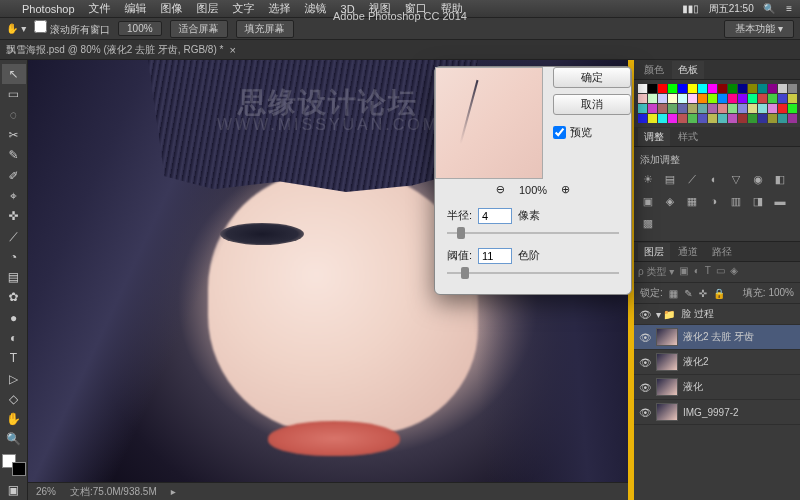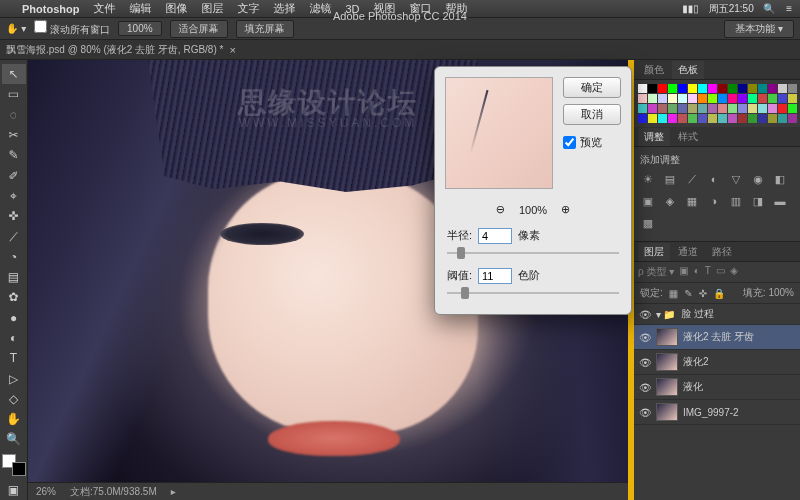--- a/index.html
+++ b/index.html
@@ -24,21 +24,21 @@
 .photo{position:absolute;inset:0;background:radial-gradient(ellipse 60% 70% at 55% 55%,#f4d8d0 0%,#e8c4ba 25%,#3a3548 50%,#1a1628 75%,#0d0a18 100%)}
 .hair{position:absolute;inset:0;background:linear-gradient(115deg,#1a1830 0%,#2a2845 15%,#3a3858 25%,transparent 35%),linear-gradient(-95deg,#1a1830 0%,#2a2845 12%,transparent 28%),linear-gradient(180deg,#2a2845 0%,#3a3858 12%,transparent 22%)}
 .bangs{position:absolute;top:0;left:20%;right:25%;height:30%;background:repeating-linear-gradient(100deg,#1a1830 0px,#2a2845 2px,#3a3858 4px,#2a2845 6px);clip-path:polygon(0 0,100% 0,95% 85%,80% 95%,60% 100%,40% 92%,20% 98%,5% 88%)}
 .face{position:absolute;top:25%;left:30%;width:45%;height:60%;background:radial-gradient(ellipse at 40% 40%,#f8e4dc 0%,#f0d4c8 40%,#e4c0b4 80%);border-radius:45% 50% 40% 45%;filter:blur(1px)}
 .eye{position:absolute;top:37%;left:32%;width:14%;height:5%;background:radial-gradient(ellipse at center,#1a1a2a 0%,#2a2a3a 60%,#c0a8a0 100%);border-radius:50%;filter:blur(.5px)}
 .lips{position:absolute;top:82%;left:40%;width:22%;height:8%;background:radial-gradient(ellipse at center,#d8746a 0%,#c85a50 60%,#a84840 100%);border-radius:50% 50% 45% 45%;filter:blur(.8px)}
 .bokeh{position:absolute;top:45%;right:-3%;width:50px;height:50px;background:radial-gradient(circle,#d89850 0%,#b87830 50%,transparent 80%);border-radius:50%;filter:blur(3px)}
 .statusbar{position:absolute;bottom:0;left:0;right:0;height:18px;background:#3a3a3a;border-top:1px solid #222;display:flex;align-items:center;padding:0 8px;gap:14px;font-size:10px;color:#aaa}
 .dialog{position:absolute;top:66px;left:434px;width:198px;background:#e8e8e8;border:1px solid #888;border-radius:6px;box-shadow:0 8px 24px rgba(0,0,0,.5);color:#222;font-size:11px}
 .dlg-title{height:20px;background:linear-gradient(#f4f4f4,#d8d8d8);border-bottom:1px solid #aaa;border-radius:6px 6px 0 0;text-align:center;line-height:20px;font-size:11px}
-.dlg-body{padding:10px;display:flex;gap:10px}
+.dlg-body{display:flex;gap:10px}
 .preview{width:108px;height:112px;background:linear-gradient(135deg,#f4ddd5 0%,#f0d0c6 50%,#e8c4ba 100%);border:1px solid #aaa;position:relative}
 .preview::after{content:"";position:absolute;top:10%;left:30%;width:2px;height:60%;background:linear-gradient(#3a3548,transparent);transform:rotate(15deg)}
 .dlg-btns{display:flex;flex-direction:column;gap:6px;flex:1}
 .dlg-btn{background:linear-gradient(#fdfdfd,#e0e0e0);border:1px solid #999;border-radius:3px;padding:2px 0;text-align:center;font-size:11px;cursor:pointer}
 .dlg-chk{display:flex;align-items:center;gap:4px;margin-top:4px;font-size:11px}
 .zoom-row{display:flex;justify-content:center;align-items:center;gap:14px;padding:4px 0;font-size:11px}
 .params{padding:0 12px 12px}
 .param-row{display:flex;gap:6px;margin:8px 0 2px;font-size:11px}
 .param-input{width:34px;background:#fff;border:1px solid #6a9ad0;padding:1px 3px;text-align:left;font-size:11px}
 .slider{height:14px;position:relative;margin:2px 0}
@@ -58,28 +58,28 @@
 .layer-ctrl select{background:#4a4a4a;color:#ccc;border:1px solid #222;font-size:10px;padding:0 2px}
 .layer-ctrl .op{margin-left:auto}
 .layer-ctrl2{padding:3px 6px;display:flex;gap:6px;align-items:center;font-size:10px;color:#aaa;border-bottom:1px solid #2a2a2a}
 .layer-icons{padding:3px 4px;display:flex;gap:5px;font-size:10px;color:#888;border-bottom:1px solid #2a2a2a}
 .layer-list{flex:1;overflow:auto}
 .layer{display:flex;align-items:center;gap:5px;padding:3px 5px;border-bottom:1px solid #2e2e2e;font-size:10px}
 .layer.sel{background:#4a5a7a}
 .layer .eye{position:static;width:12px;height:10px;background:none;filter:none;text-align:center;font-size:10px}
 .layer .thumb{width:22px;height:18px;background:linear-gradient(135deg,#2a2845,#e8c4ba);border:1px solid #555}
 .watermark{position:absolute;top:24px;left:50%;transform:translateX(-50%);color:rgba(255,255,255,.18);font-size:28px;font-weight:bold;letter-spacing:2px;pointer-events:none}
-.watermark2{position:absolute;top:56px;left:50%;transform:translateX(-50%);color:rgba(255,255,255,.14);font-size:12px;letter-spacing:3px;pointer-events:none}
+.watermark2{position:absolute;top:56px;left:50%;transform:translateX(-50%);color:rgba(255,255,255,.14);font-size:16px;letter-spacing:3px;pointer-events:none}
 </style>
 </head>
 <body>
 
 <div class="menubar">
   <span class="apple"></span>
-  <span style="font-weight:bold">Photoshop</span>
+  <span style="font-weight:normal">Photoshop</span>
   <span>文件</span>
   <span>编辑</span>
   <span>图像</span>
   <span>图层</span>
   <span>文字</span>
   <span>选择</span>
   <span>滤镜</span>
   <span>3D</span>
   <span>视图</span>
   <span>窗口</span>

